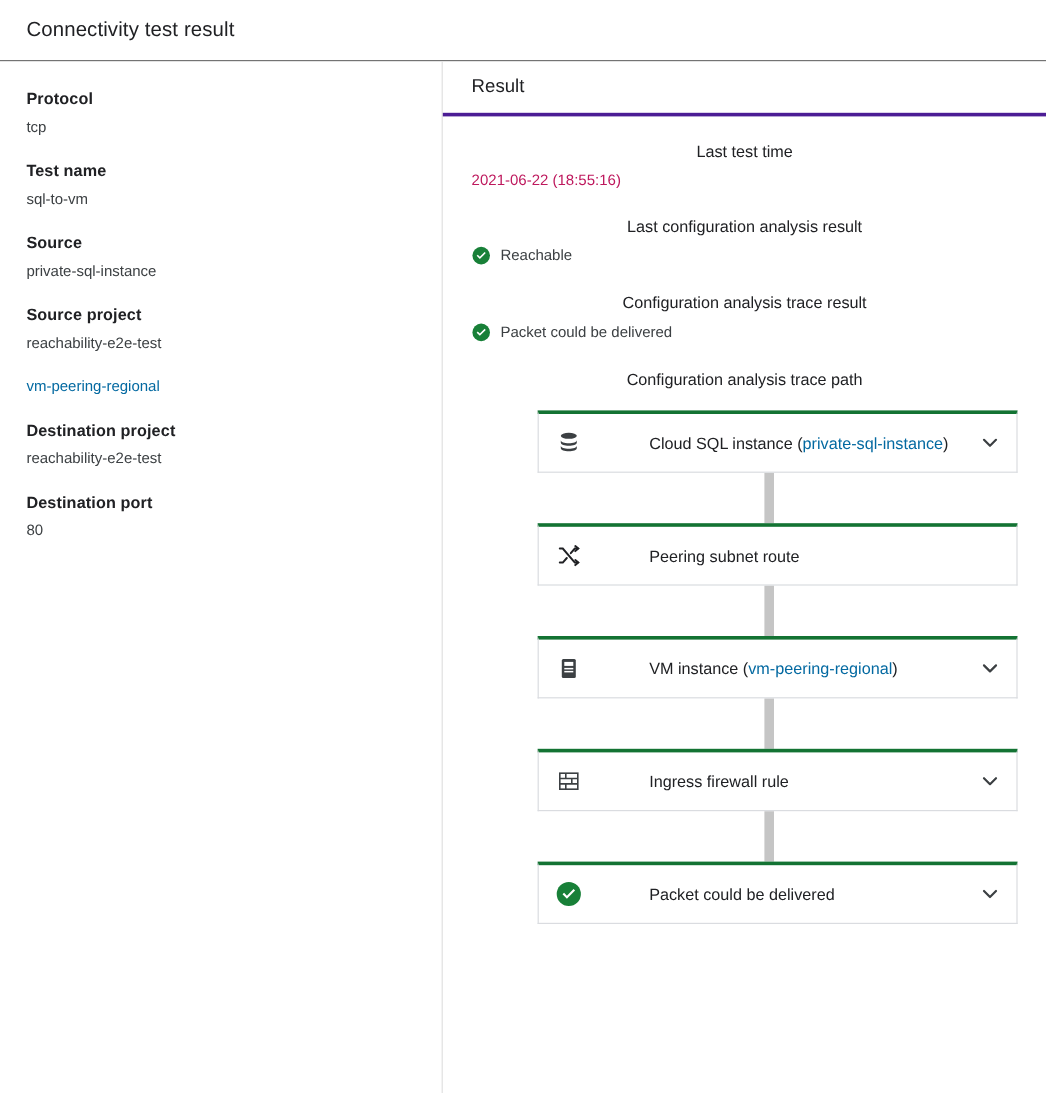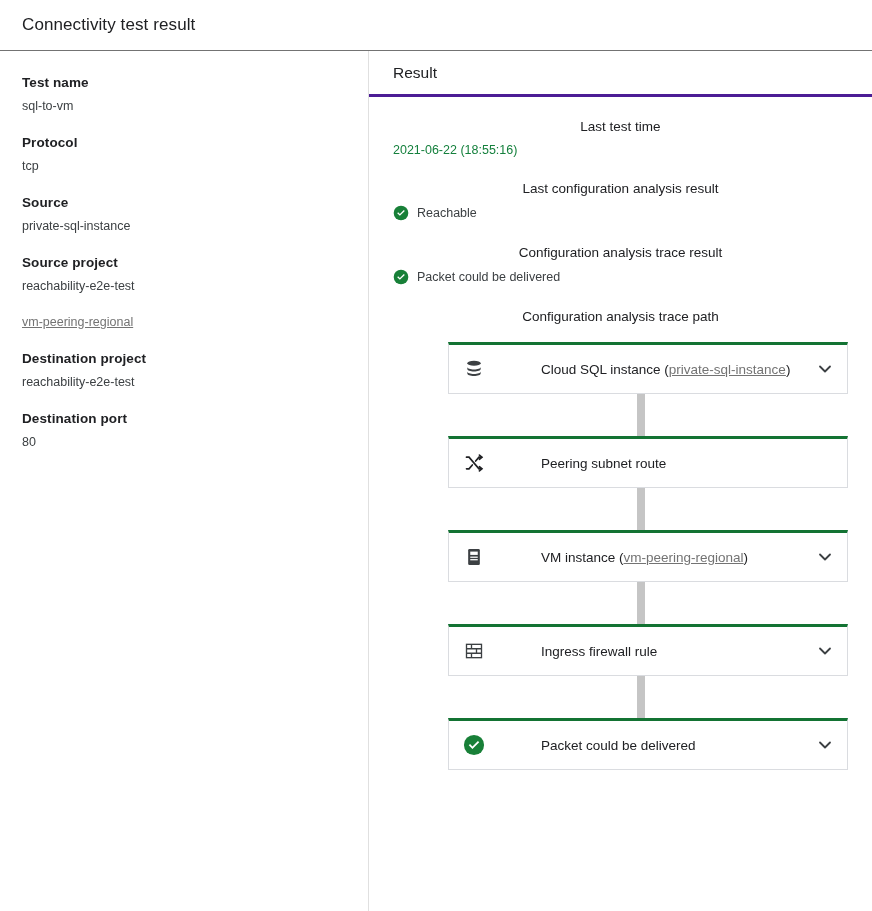--- a/index.html
+++ b/index.html
@@ -48,22 +48,21 @@
     color: #202124;
     margin-bottom: 9px;
     letter-spacing: .1px;
   }
   .field-value {
     font-size: 12.5px;
     color: #3c4043;
   }
   .field-value a,
   .link {
-    color: #737373;
-    text-decoration: underline;
+    color: #0369a1;
     cursor: pointer;
   }
   
   #right-panel {
     flex: 1;
     display: flex;
     flex-direction: column;
   }
   #result-header {
     height: 46px;
@@ -81,21 +80,21 @@
     padding: 22px 24px 0 24px;
   }
   .r-label {
     font-size: 13.5px;
     color: #202124;
     margin-bottom: 9px;
     text-align: center;
   }
   .r-value {
     font-size: 12.5px;
-    color: #15803d;
+    color: #be185d;
     margin-bottom: 24px;
   }
   .status-row {
     display: flex;
     align-items: center;
     gap: 8px;
     margin-bottom: 24px;
   }
   .status-row .status-text {
     font-size: 12.5px;
@@ -172,26 +171,26 @@
 
   <div id="header">
     <span class="title">Connectivity test result</span>
   </div>
 
   <div id="body">
 
     <div id="left-panel">
       <div id="fields-container">
           <div class="field">
+            <div class="field-label">Protocol</div>
+            <div class="field-value">tcp</div>
+          </div>
+          <div class="field">
             <div class="field-label">Test name</div>
             <div class="field-value">sql-to-vm</div>
-          </div>
-          <div class="field">
-            <div class="field-label">Protocol</div>
-            <div class="field-value">tcp</div>
           </div>
           <div class="field">
             <div class="field-label">Source</div>
             <div class="field-value">private-sql-instance</div>
           </div>
           <div class="field">
             <div class="field-label">Source project</div>
             <div class="field-value">reachability-e2e-test</div>
           </div>
           <div class="field">

